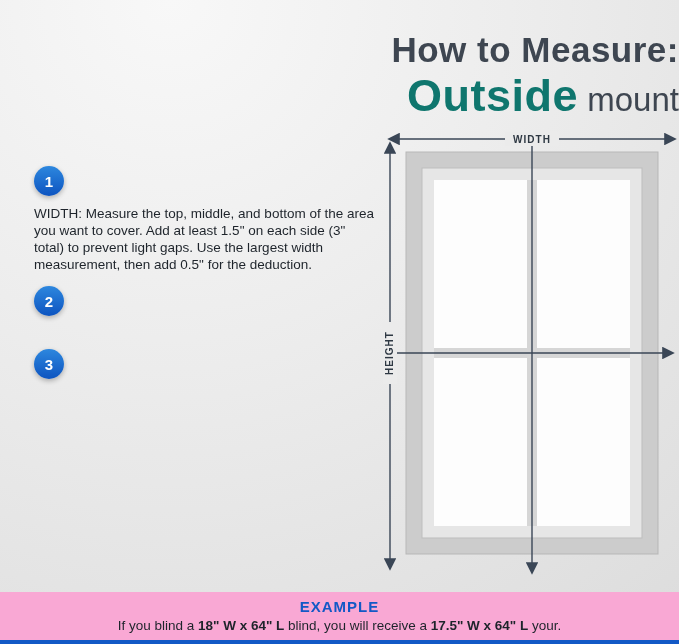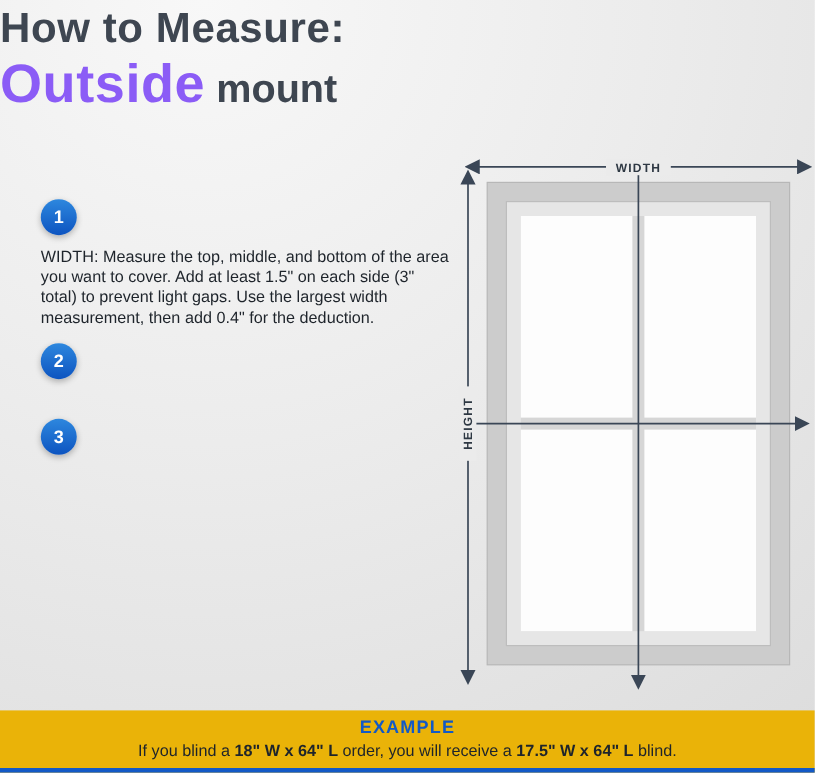--- a/index.html
+++ b/index.html
@@ -5,45 +5,45 @@
   * { margin:0; padding:0; box-sizing:border-box; }
   html,body { width:679px; height:644px; }
   body {
     font-family:"Liberation Sans", sans-serif;
     position:relative;
     width:679px; height:644px;
     background:radial-gradient(circle at 25% 0%, #f8f8f8 0%, #ececec 45%, #dcdcdc 100%);
     overflow:hidden;
     color:#20262e;
   }
-  .title-wrap { position:absolute; top:4px; left:0; width:100%; text-align:left; }
+  .title-wrap { position:absolute; top:30px; left:0; width:100%; text-align:right; }
   .title-line1 { font-size:35px; font-weight:700; color:#3e4651; letter-spacing:.5px; }
   .title-line2 { margin-top:0px; }
-  .title-outside { font-size:45px; font-weight:800; color:#8b5cf6; letter-spacing:.5px; }
-  .title-mount { font-size:33px; font-weight:700; color:#3e4651; }
+  .title-outside { font-size:45px; font-weight:800; color:#0f766e; letter-spacing:.5px; }
+  .title-mount { font-size:33px; font-weight:400; color:#3e4651; }
 
   .steps { position:absolute; left:34px; top:166px; width:340px; }
   .step-circle {
     width:30px; height:30px; border-radius:50%;
     background:linear-gradient(180deg,#2d87de 0%, #0d54c0 100%);
     color:#ffffff; font-weight:700; font-size:15px;
     display:flex; align-items:center; justify-content:center;
     box-shadow:0 2px 5px rgba(0,0,0,.28);
     margin-bottom:9px;
   }
   .step-text { font-size:13.5px; line-height:17px; color:#1e242b; }
   .step-text b { font-weight:400; }
   .step { margin-bottom:13px; }
   .step.last { margin-top:33px; }
 
   .diagram { position:absolute; left:380px; top:130px; width:300px; height:460px; }
 
   .footer {
     position:absolute; left:0; bottom:0; width:679px; height:52px;
-    background:#eab308;
+    background:#f9a8d4;
     border-bottom:4px solid #1259c6;
     text-align:center;
   }
   .footer-heading { margin-top:6px; font-size:15px; font-weight:700; letter-spacing:1px; color:#1259c6; }
   .footer-text { margin-top:3px; font-size:13.5px; color:#1e242b; }
   .footer-text b { font-weight:700; }
 </style>
 </head>
 <body>
 
@@ -51,21 +51,21 @@
   <div class="title-line1">How to Measure:</div>
   <div class="title-line2">
     <span class="title-outside">Outside</span><span class="title-mount"> mount</span>
   </div>
 </div>
 
 <div class="steps">
 
   <div class="step">
     <div class="step-circle">1</div>
-    <p class="step-text"><b>WIDTH:</b> <span>Measure the top, middle, and bottom of the area you want to cover. Add at least 1.5" on each side (3" total) to prevent light gaps. Use the largest width measurement, then add 0.4" for the deduction.</span></p>
+    <p class="step-text"><b>WIDTH:</b> <span>Measure the top, middle, and bottom of the area you want to cover. Add at least 1.5" on each side (3" total) to prevent light gaps. Use the largest width measurement, then add 0.5" for the deduction.</span></p>
   </div>
 
   <div class="step">
     <div class="step-circle">2</div>
   </div>
 
   <div class="step last">
     <div class="step-circle">3</div>
   </div>
 
@@ -104,14 +104,14 @@
     <rect x="125" y="2" width="54" height="14" fill="#ebebeb"></rect>
     <text x="152" y="13" text-anchor="middle" font-family="Liberation Sans, sans-serif" font-size="10" font-weight="700" letter-spacing="1" fill="#2e3843">WIDTH</text>
 
     <rect x="3" y="192" width="14" height="62" fill="#ebebeb"></rect>
     <text x="13" y="223" text-anchor="middle" transform="rotate(-90 13 223)" font-family="Liberation Sans, sans-serif" font-size="10" font-weight="700" letter-spacing="1" fill="#2e3843">HEIGHT</text>
   </svg>
 </div>
 
 <div class="footer">
   <div class="footer-heading">EXAMPLE</div>
-  <div class="footer-text"><span>If you blind a </span><b>18" W x 64" L</b><span> order, you will receive a </span><b>17.5" W x 64" L</b><span> blind.</span></div>
+  <div class="footer-text"><span>If you blind a </span><b>18" W x 64" L</b><span> blind, you will receive a </span><b>17.5" W x 64" L</b><span> your.</span></div>
 </div>
 
 </body></html>

